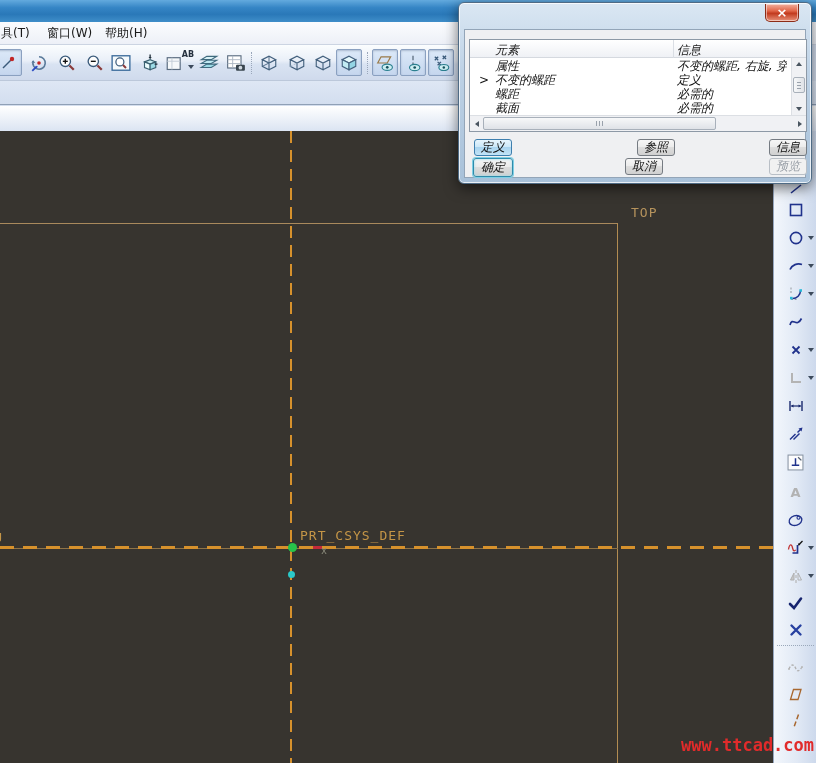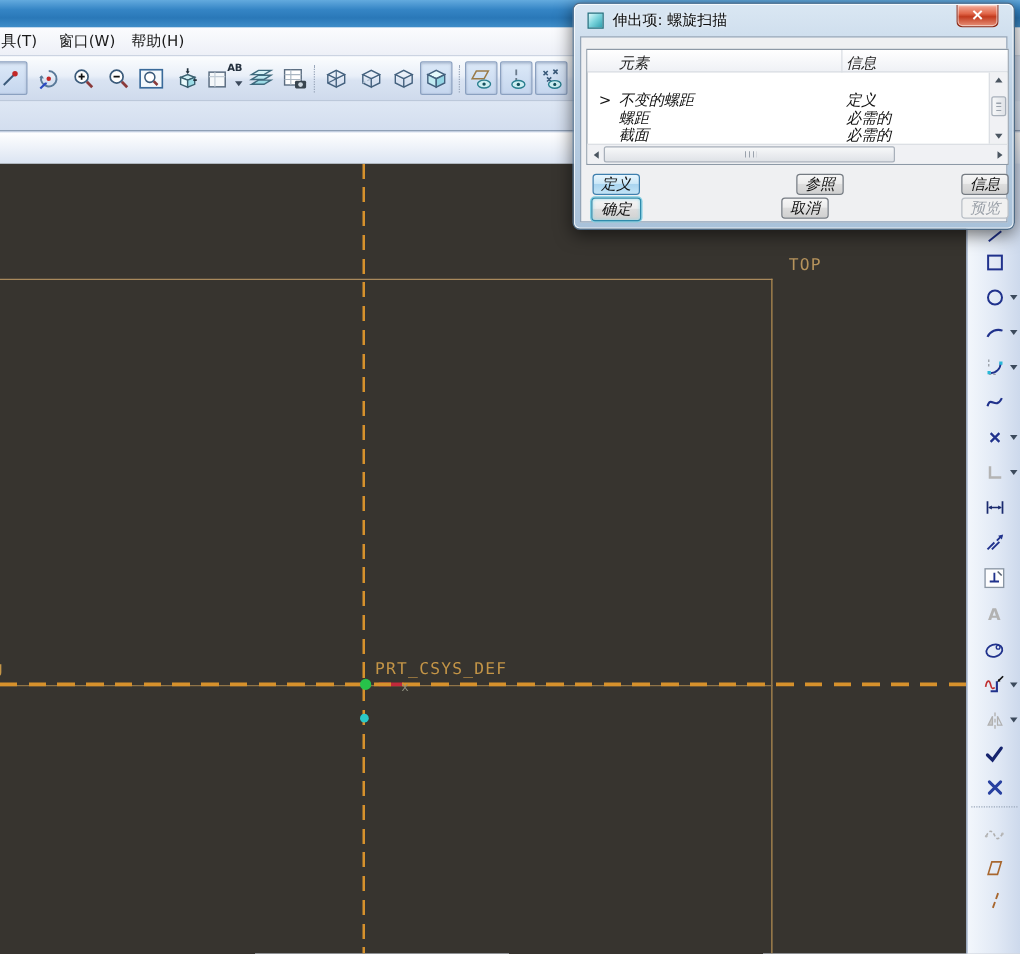--- a/index.html
+++ b/index.html
@@ -392,38 +392,40 @@
         <path d="M3.5 12.5 L6.5 2.5 H14 L11 12.5 Z" fill="none" stroke="#a8672f" stroke-width="1.3"></path>
       </svg>
     </div>
     <div class="rt" style="top:578px">
       <svg width="14" height="17" viewBox="0 0 14 17">
         <line x1="9.5" y1="1.5" x2="4.5" y2="15.5" stroke="#a8672f" stroke-width="1.5" stroke-dasharray="5 2.5"></line>
       </svg>
     </div>
   </div>
 
+  <div class="watermark">www.ttcad.com</div>
 
   <div class="dialog">
-    <div class="dlg-titlebar">
-      <span class="dlg-icon"></span>
-      <span class="dlg-title-text">伸出项: 螺旋扫描</span>
-    </div>
     <div class="dlg-close">
       <span>×</span>
     </div>
 
     <div class="dlg-client">
       <div class="tablewrap">
         <div class="thead">
           <span class="th th-el">元素</span>
           <span class="th th-info">信息</span>
           <span class="col-div"></span>
         </div>
         <div class="rows">
+          <div class="trow" style="top:1px">
+            <span class="cell-marker"></span>
+            <span class="cell-el">属性</span>
+            <span class="cell-info">不变的螺距, 右旋, 穿</span>
+          </div>
           <div class="trow" style="top:15px">
             <span class="cell-marker">&gt;</span>
             <span class="cell-el">不变的螺距</span>
             <span class="cell-info">定义</span>
           </div>
           <div class="trow" style="top:29px">
             <span class="cell-marker"></span>
             <span class="cell-el">螺距</span>
             <span class="cell-info">必需的</span>
           </div>

